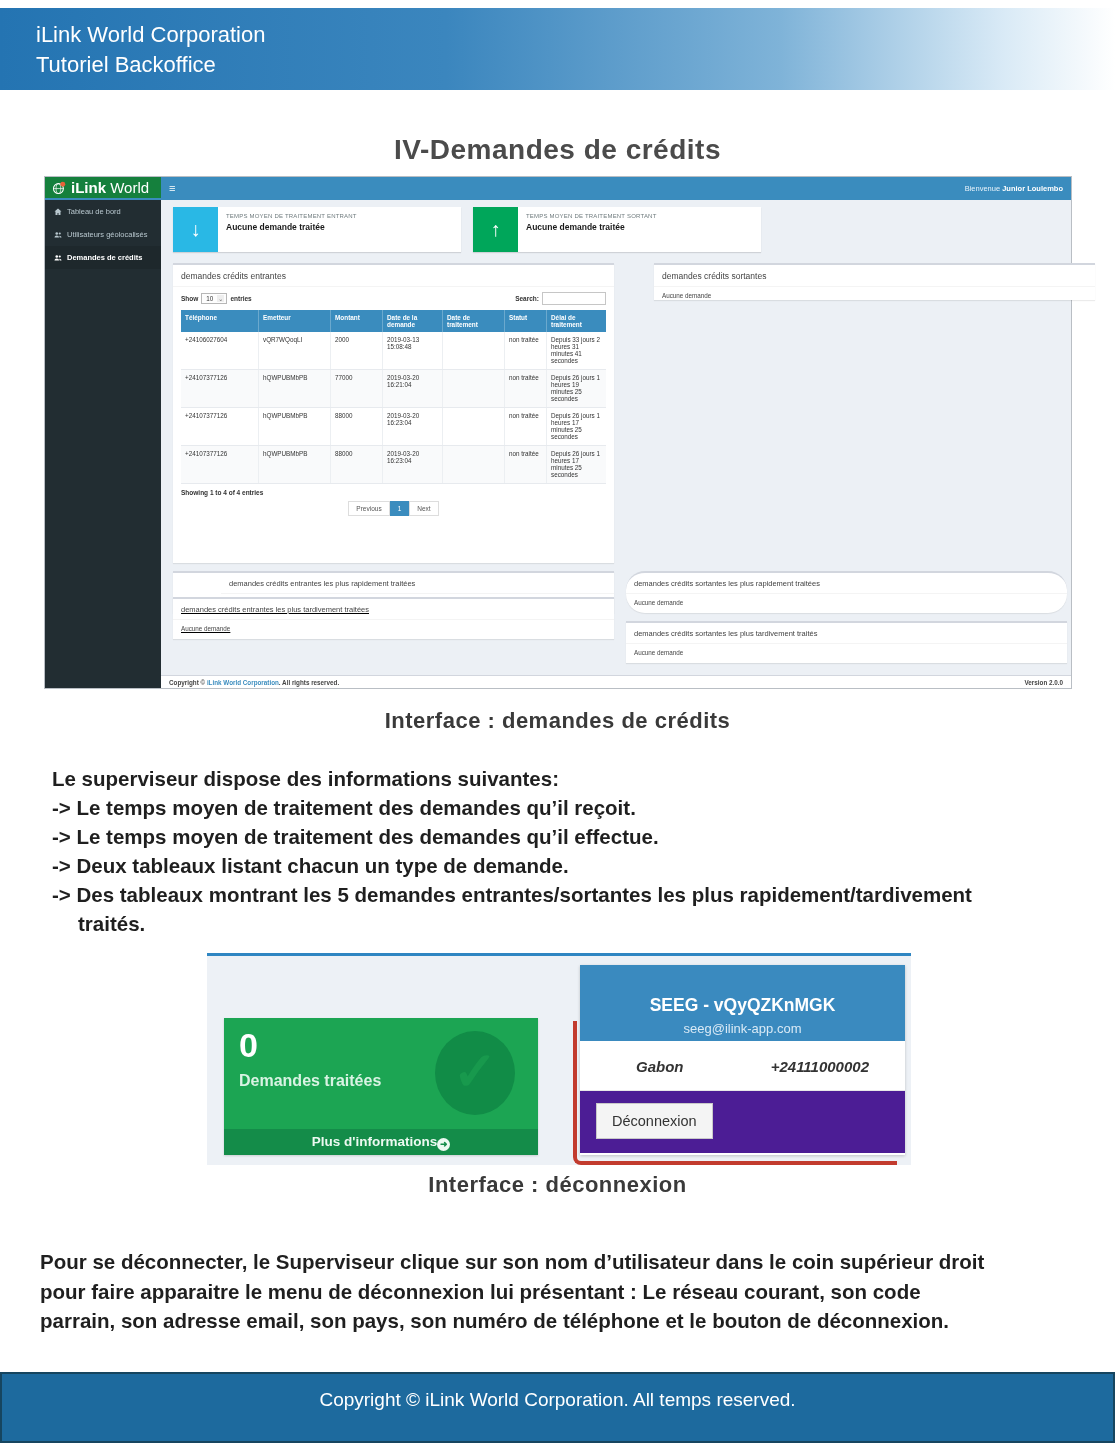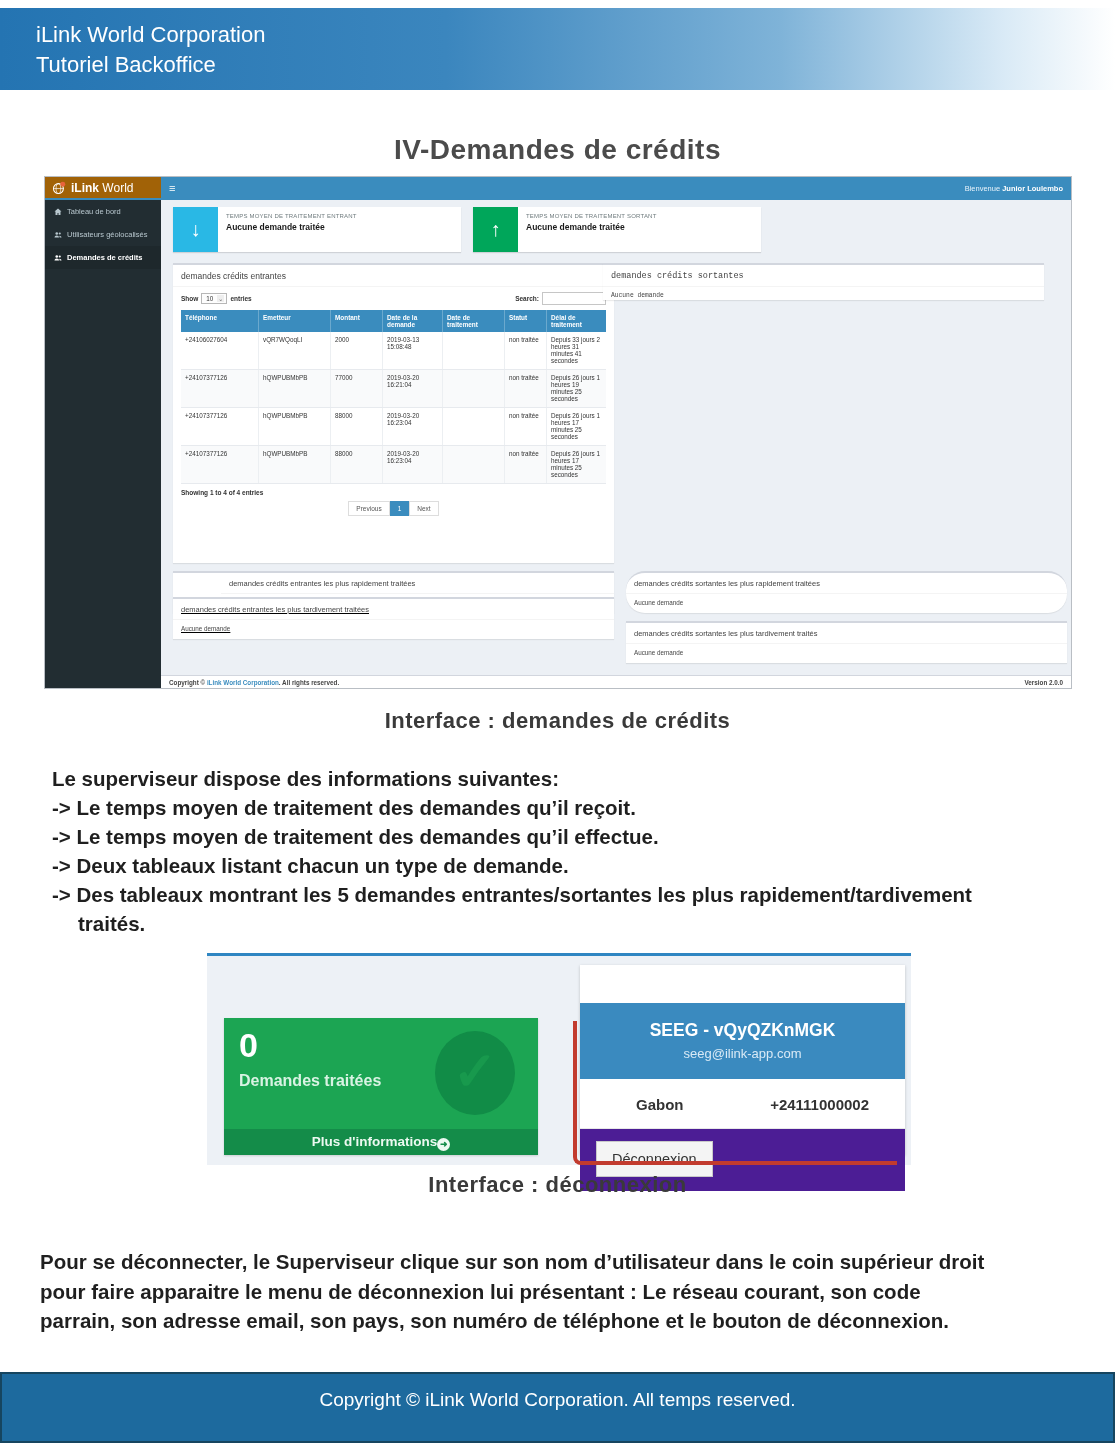--- a/index.html
+++ b/index.html
@@ -17,22 +17,22 @@
   
   .sec-title { position:absolute; top:134px; width:100%; text-align:center;
     font-size:28px; font-weight:bold; color:#4b4b4b; letter-spacing:.5px;}
   .caption { position:absolute; width:100%; text-align:center;
     font-size:22px; font-weight:bold; color:#3a3a3a; letter-spacing:.5px;}
   .cap1 { top:708px; } .cap2 { top:1172px; }
   
   .appshot { position:absolute; top:176px; left:44px; width:1028px; height:513px;
     background:#ecf0f5; border:1px solid #b9bec4; font-size:7px; }
   .nav { position:absolute; top:0; left:0; right:0; height:23px; background:#3a8cbe; }
-  .logo { position:absolute; left:0; top:0; width:116px; height:21px; background:#a16207;
-    display:flex; align-items:center; gap:5px; padding-left:7px; color:#fff; font-size:12px; }
+  .logo { position:absolute; left:0; top:0; width:116px; height:21px; background:#15803d;
+    display:flex; align-items:center; gap:5px; padding-left:7px; color:#fff; font-size:15px; }
   .logo b { font-weight:bold; }
   .hamburger { position:absolute; left:124px; top:0; height:23px; line-height:23px;
     color:#fff; font-size:11px; cursor:pointer; }
   .welcome { position:absolute; right:8px; top:0; height:23px; line-height:23px;
     color:#e8f3fb; font-size:7.5px; }
   .welcome b { color:#fff; }
   .sidebar { position:absolute; left:0; top:23px; width:116px; bottom:0; background:#222d32; }
   .side-item { display:flex; align-items:center; gap:5px; padding:7px 9px;
     color:#b8c7ce; font-size:7.5px; cursor:pointer; }
   .side-item svg { flex:0 0 auto; }
@@ -45,21 +45,21 @@
     display:flex; align-items:center; justify-content:center; }
   .stat-meta { padding:6px 8px; }
   .stat-title { font-size:6px; color:#6f7b7e; letter-spacing:.2px; }
   .stat-value { font-size:8.5px; font-weight:bold; color:#1a1a1a; margin-top:3px; }
   .panel { position:absolute; background:#fff; border-top:2px solid #d2d6de;
     box-shadow:0 1px 1px rgba(0,0,0,.08); overflow:hidden; }
   .panel-title { padding:6px 8px 5px; font-size:8.5px; color:#444;
     border-bottom:1px solid #f4f4f4; }
   .panel-empty { padding:5px 8px; font-size:6.3px; color:#444; }
   .p-left  { left:12px;  top:63px; width:441px; height:300px; }
-  .p-right { left:442px; top:63px; width:441px; height:37px;font-family:Liberation Mono, monospace; }
+  .p-right { left:493px; top:63px; width:441px; height:37px; }
   .bp-title { padding:6px 8px 5px; font-size:7.5px; color:#444; border-bottom:1px solid #f4f4f4; }
   .bp0 { left:12px;  top:371px; width:441px; height:42px;padding-left:48px; }
   .bp1 { left:465px; top:371px; width:441px; height:42px;border-radius:19px; }
   .bp2 { left:12px;  top:397px; width:441px; height:42px;text-decoration:underline; }
   .bp3 { left:465px; top:421px; width:441px; height:42px; }
   .controls { display:flex; justify-content:space-between; align-items:center;
     padding:5px 8px 4px; font-size:6.5px; font-weight:bold; color:#333; }
   .ctrl-l, .ctrl-r { display:flex; align-items:center; gap:3px; }
   .fake-select { border:1px solid #b7b7b7; background:#fdfdfd; font-weight:normal;
     padding:1px 2px 1px 4px; font-size:6.3px; color:#333; display:inline-flex; gap:4px;
@@ -102,25 +102,25 @@
   .glabel { font-size:16px; font-weight:bold; color:#d9f3e3; margin-top:10px; }
   .gcircle { position:absolute; right:23px; top:13px; width:80px; height:84px;
     border-radius:50%; background:#118c47; display:flex; align-items:center; justify-content:center; }
   .gcheck { color:#18994d; font-size:54px; font-weight:bold; margin-top:-4px; }
   .gfooter { height:26px; background:#148c49; color:#ecf9f1; text-align:center;
     font-size:13.5px; font-weight:bold; line-height:26px; cursor:pointer; }
   .more-ic { display:inline-block; width:13px; height:13px; border-radius:50%;
     background:#ecf9f1; color:#148c49; font-size:9px; line-height:13px; vertical-align:-1px; }
   .pcard { position:absolute; left:373px; top:9px; width:325px; height:190px;
     background:#fff; box-shadow:0 1px 3px rgba(0,0,0,.2); }
-  .phead { height:76px; background:#3a8abf; color:#fff; text-align:center; padding-top:17px;margin-top:38px; }
+  .phead { height:76px; background:#3a8abf; color:#fff; text-align:center; padding-top:30px; }
   .pname { font-size:17.5px; font-weight:bold; }
   .pmail { font-size:13px; color:#d9eaf6; margin-top:5px; }
   .prow { display:flex; justify-content:space-between; padding:17px 36px 15px 56px;
-    font-size:15px; font-weight:bold; color:#333; border-bottom:1px solid #e8e8e8; }
+    font-size:15px; font-weight:bold; color:#333; border-bottom:1px solid #e8e8e8;font-style:italic; }
   .pfoot { background:#4c1d95; padding:12px 16px 0; height:62px; }
   .logout-btn { display:inline-block; border:1px solid #c9c9c9; background:#f4f4f4;
     color:#333; font-size:14.5px; padding:9px 15px; cursor:pointer;
     font-family:"Liberation Sans", sans-serif; }
   .redline { position:absolute; left:-7px; top:56px; width:324px; height:144px;
     border-left:4px solid #c23b2e; border-bottom:4px solid #c23b2e;
     border-bottom-left-radius:8px; pointer-events:none; }
   
   .page-footer { position:absolute; left:0; top:1372px; width:1115px; height:71px;
     background:#1d6a9e; border:2px solid #16455f; color:#fff; text-align:center;

